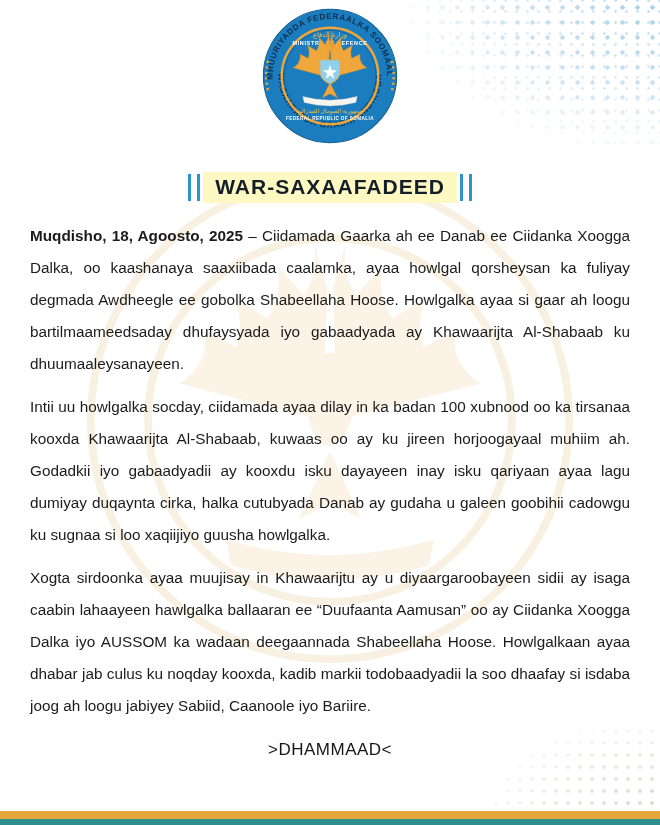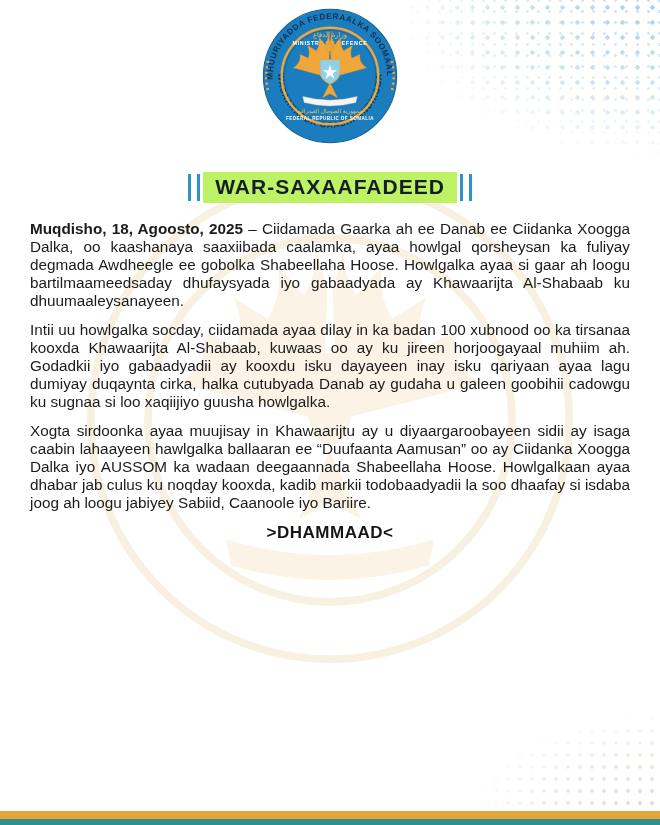--- a/index.html
+++ b/index.html
@@ -41,34 +41,34 @@
 
   
   .banner-row {
     margin-top:24px; display:flex; justify-content:center; align-items:center; gap:3px;
   }
   .banner-bar {
     width:6px; height:27px; flex:0 0 auto;
     border-left:3px solid #2e93c8; border-right:3px solid #2e93c8;
   }
   .banner-box {
-    background:#bef264; color:#141e28; padding:2px 12px 3px;
+    background:#fef9c3; color:#141e28; padding:2px 12px 3px;
     font-size:21px; font-weight:bold; letter-spacing:1px; line-height:26px;
   }
 
   
   .doc {
     width:600px; margin:17px auto 12px; color:#1b1b1b;
-    font-size:15.3px; line-height:18px; text-align:justify; font-weight:500;
+    font-size:15.3px; line-height:32px; text-align:justify; font-weight:500;
   }
   .doc p { margin:0 0 11px 0; }
   .doc .lead { font-weight:bold; }
 
   .end-marker {
-    margin-top:12px; text-align:center; font-size:17px; font-weight:bold;
+    margin-top:12px; text-align:center; font-size:17px; font-weight:normal;
     color:#161616; letter-spacing:.5px;
   }
 
   
   .stripe-gold { position:absolute; left:0; right:0; bottom:6px; height:8px; background:#e2a63b; z-index:2; }
   .stripe-teal { position:absolute; left:0; right:0; bottom:0; height:6px; background:#2f8f8c; z-index:2; }
 </style>
 </head>
 <body>
 

